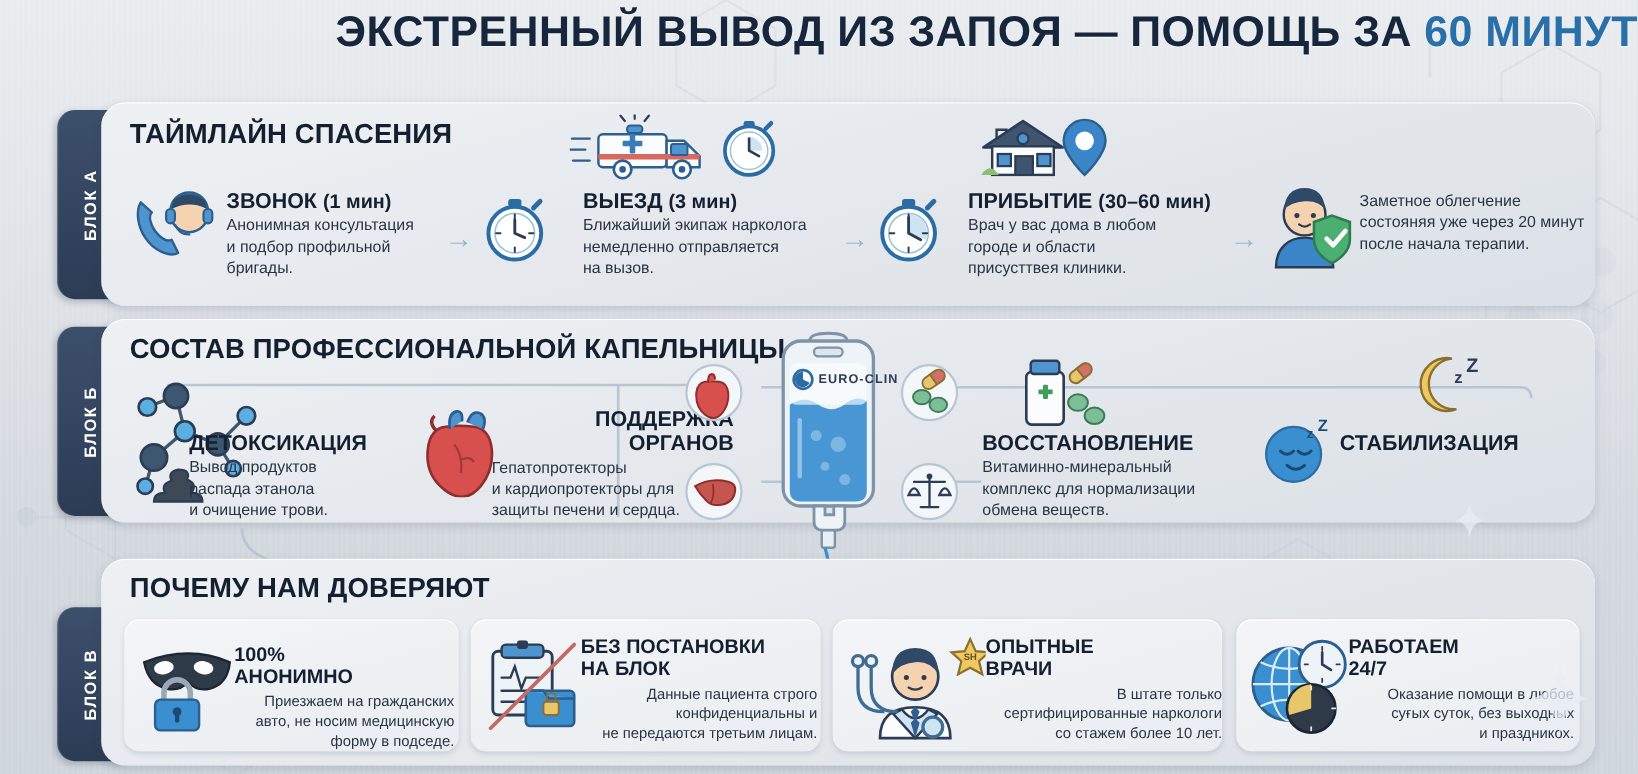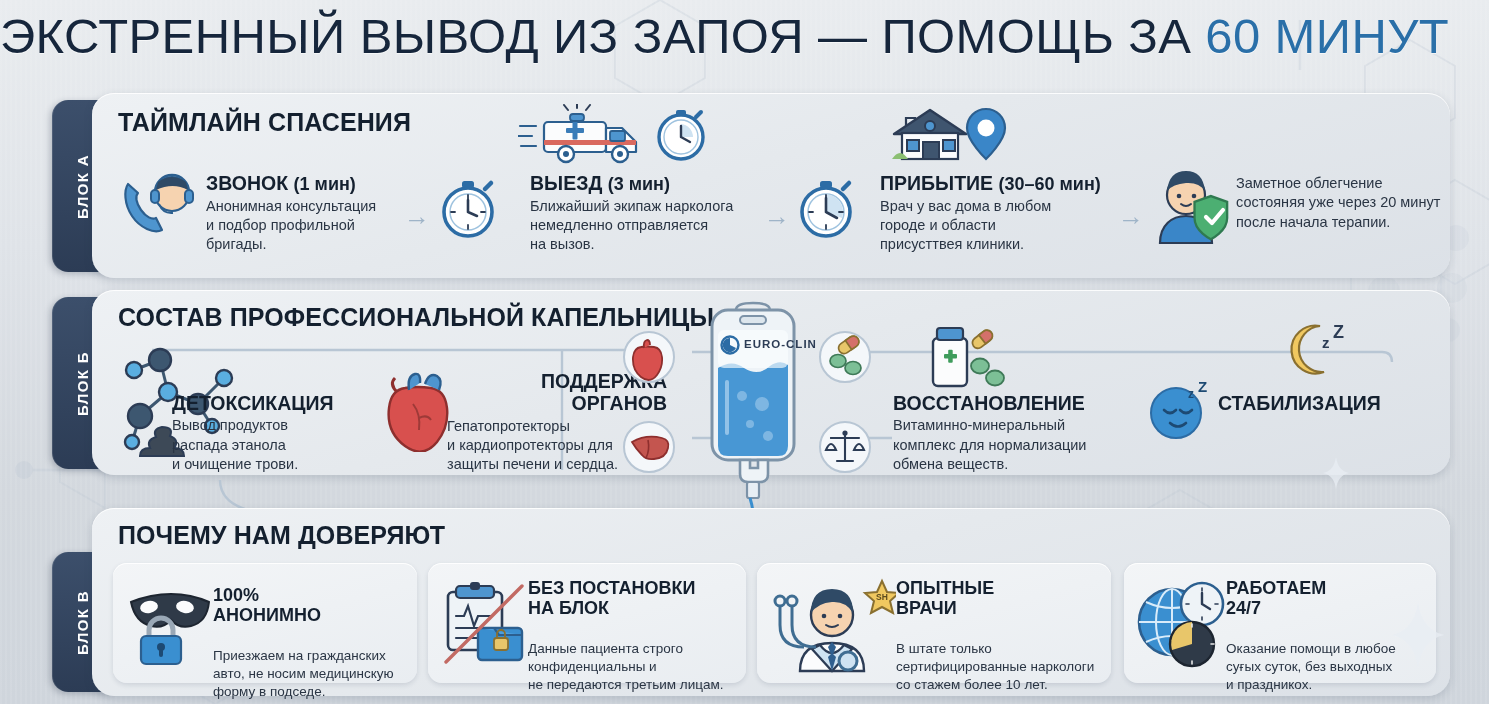--- a/index.html
+++ b/index.html
@@ -32,23 +32,23 @@
     background:
       repeating-linear-gradient(90deg, rgba(255,255,255,.25) 0 2px, rgba(255,255,255,0) 2px 5px);
     opacity: .30;
     pointer-events: none;
   }
 
   
   .title {
     position: absolute;
     top: 8px; left: 0; right: 0;
-    text-align: left;
-    font-size: 49px;
-    font-weight: normal;
+    text-align: right;
+    font-size: 39px;
+    font-weight: bold;
     letter-spacing: .4px;
     color: #16263c;
     white-space: nowrap;
     text-shadow: 0 1px 0 rgba(255,255,255,.6);
   }
   .title .accent { color: #2a6fa8; }
 
   
   .panel {
     position: absolute;
@@ -122,22 +122,23 @@
     height: 120px;
     border-radius: 14px;
     background: linear-gradient(165deg, #f3f5f7 0%, #e9edf1 100%);
     box-shadow: 0 2px 5px rgba(40,60,85,.14), inset 0 1px 0 rgba(255,255,255,.9);
   }
   .tcard-head {
     font-size: 18px; font-weight: bold; color: #14202f; line-height: 1.13;
     white-space: pre-line;
   }
   .tcard-body {
-    font-size: 13.5px; color: #2a3544; line-height: 1.34; margin-top: 21px;
+    font-size: 13.5px; color: #2a3544; line-height: 1.34; margin-top: 3px;
     white-space: pre-line;
+    text-align: right;
   }
 
   .sparkle { position: absolute; pointer-events: none; opacity: .75; }
 </style>
 </head>
 <body>
 
 <div class="canvas">
 
   <svg class="bg-hex" width="1489" height="704" viewBox="0 0 1489 704">

